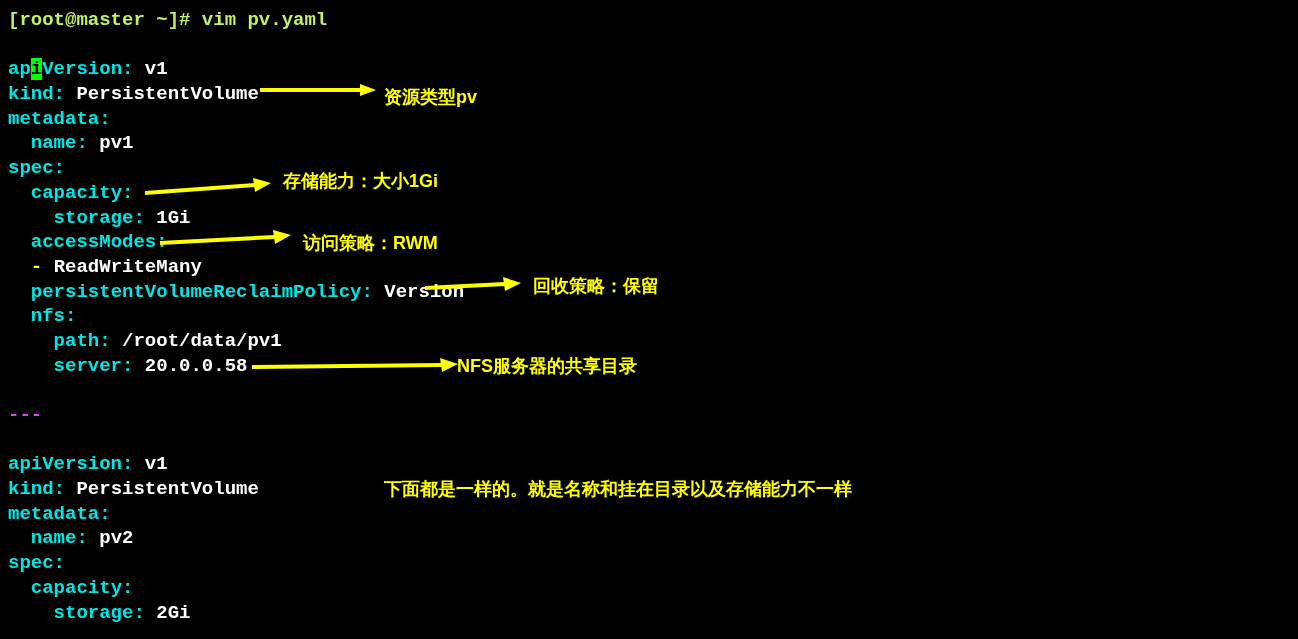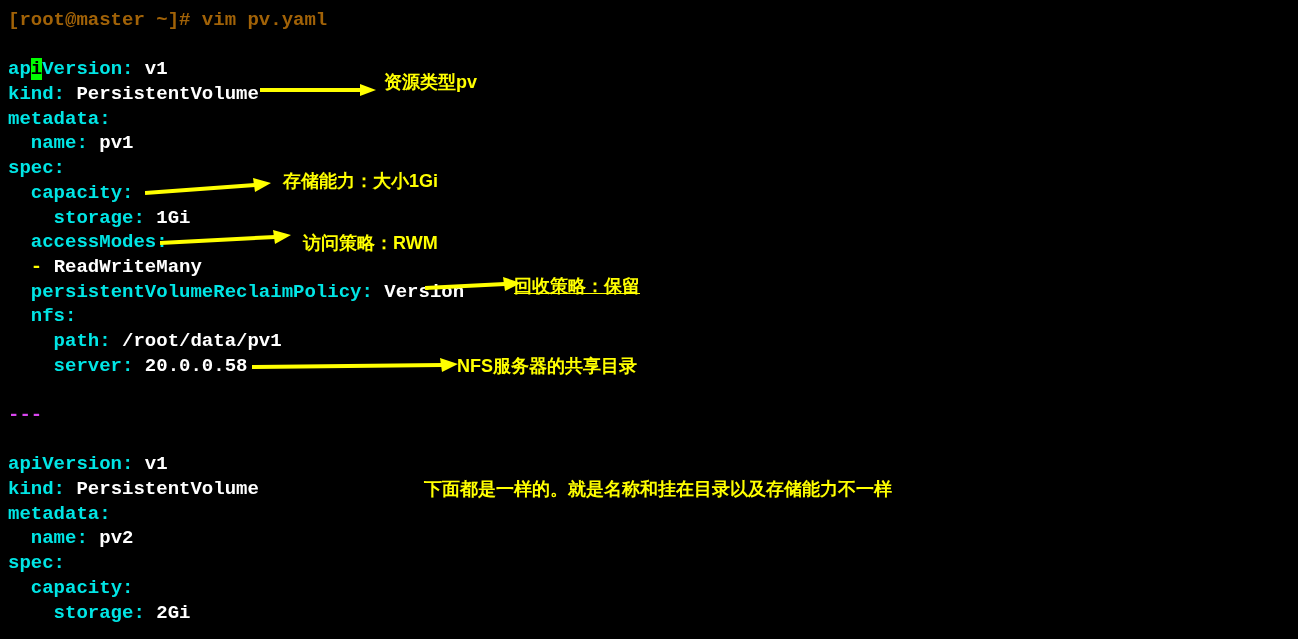--- a/index.html
+++ b/index.html
@@ -17,21 +17,21 @@
       position: relative;
       width: 1298px;
       height: 639px;
       overflow: hidden;
       font-weight: bold;
     }
     .line {
       white-space: pre;
       position: relative;
     }
-    .prompt { color: #a16207; }
+    .prompt { color: #bef264; }
     .key { color: #00e5e5; }
     .colon { color: #00e5e5; }
     .value { color: #fff; }
     .dash { color: #ffff00; }
     .separator { color: #d946ef; }
     .cursor-bg {
       background: #00ff00;
       color: #000;
     }
     .annotation {
@@ -100,26 +100,26 @@
 <div class="line"><span class="key">metadata</span><span class="colon">:</span></div>
 
 <div class="line">  <span class="key">name</span><span class="colon">:</span> <span class="value">pv2</span></div>
 
 <div class="line"><span class="key">spec</span><span class="colon">:</span></div>
 
 <div class="line">  <span class="key">capacity</span><span class="colon">:</span></div>
 
 <div class="line">    <span class="key">storage</span><span class="colon">:</span> <span class="value">2Gi</span></div>
 
-<div class="annotation" style="top:71px; left:384px;">资源类型pv</div>
+<div class="annotation" style="top:86px; left:384px;">资源类型pv</div>
 <div class="annotation" style="top:170px; left:283px;">存储能力：大小1Gi</div>
 <div class="annotation" style="top:232px; left:303px;">访问策略：RWM</div>
-<div class="annotation" style="top:275px; left:514px;text-decoration:underline;">回收策略：保留</div>
+<div class="annotation" style="top:275px; left:533px;">回收策略：保留</div>
 <div class="annotation" style="top:355px; left:457px;">NFS服务器的共享目录</div>
-<div class="annotation" style="top:478px; left:384px;margin-left:40px;">下面都是一样的。就是名称和挂在目录以及存储能力不一样</div>
+<div class="annotation" style="top:478px; left:384px;">下面都是一样的。就是名称和挂在目录以及存储能力不一样</div>
 
 <svg class="arrow" style="top:80px; left:260px; width:120px; height:20px;">
   <line class="arrow-line" x1="0" y1="10" x2="100" y2="10"></line>
   <polygon class="arrow-head" points="100,4 116,10 100,16"></polygon>
 </svg>
 
 <svg class="arrow" style="top:175px; left:145px; width:130px; height:25px;">
   <line class="arrow-line" x1="0" y1="18" x2="110" y2="10"></line>
   <polygon class="arrow-head" points="108,3 126,8 110,17"></polygon>
 </svg>

